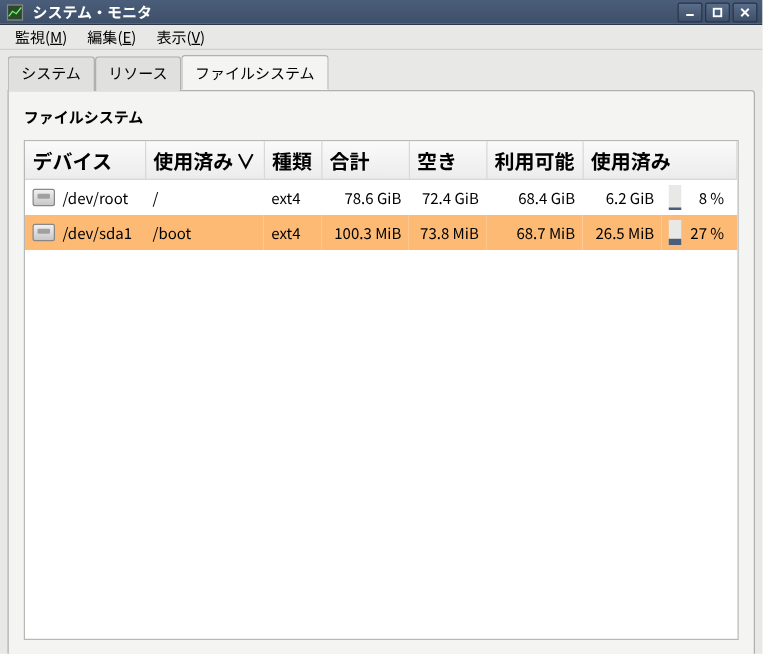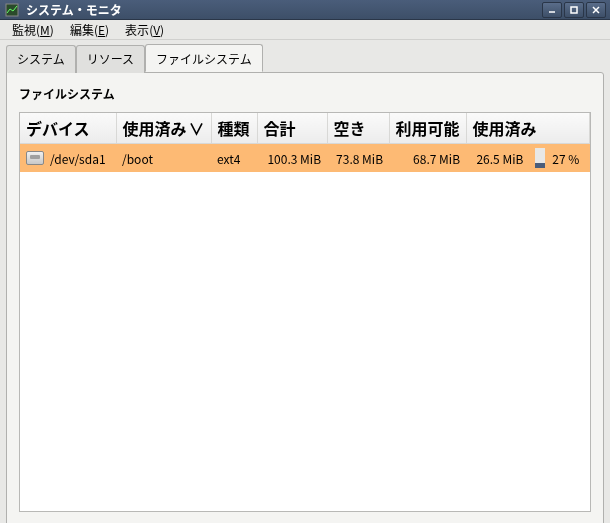--- a/index.html
+++ b/index.html
@@ -220,20 +220,42 @@
           <th class="col-device">デバイス</th>
           <th class="col-folder"><span>使用済み</span><span class="sort-indicator">∨</span></th>
           <th class="col-type">種類</th>
           <th class="col-total">合計</th>
           <th class="col-free">空き</th>
           <th class="col-avail">利用可能</th>
           <th class="col-used" colspan="2">使用済み</th>
         </tr>
       </thead>
       <tbody>
+        <tr>
+          <td>
+              <div class="device-cell">
+                <span class="disk-icon"></span>
+                <span>/dev/root</span>
+              </div>
+            </td>
+          <td>/</td>
+          <td>ext4</td>
+          <td class="num">78.6 GiB</td>
+          <td class="num">72.4 GiB</td>
+          <td class="num">68.4 GiB</td>
+          <td class="num">6.2 GiB</td>
+          <td>
+              <div class="usage-cell">
+                <div class="usage-bar">
+                  <div class="usage-fill" style="height:8%"></div>
+                </div>
+                <span class="usage-text">8 %</span>
+              </div>
+            </td>
+        </tr>
         <tr class="alt">
           <td>
               <div class="device-cell">
                 <span class="disk-icon"></span>
                 <span>/dev/sda1</span>
               </div>
             </td>
           <td>/boot</td>
           <td>ext4</td>
           <td class="num">100.3 MiB</td>

